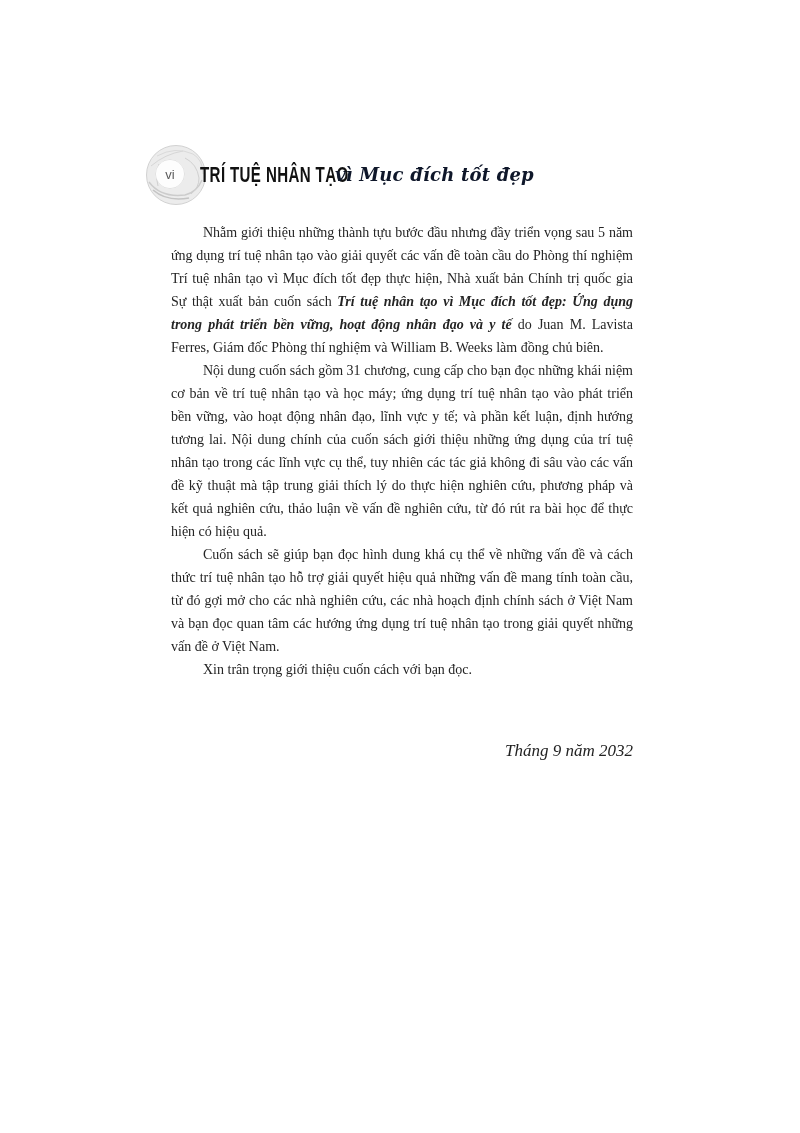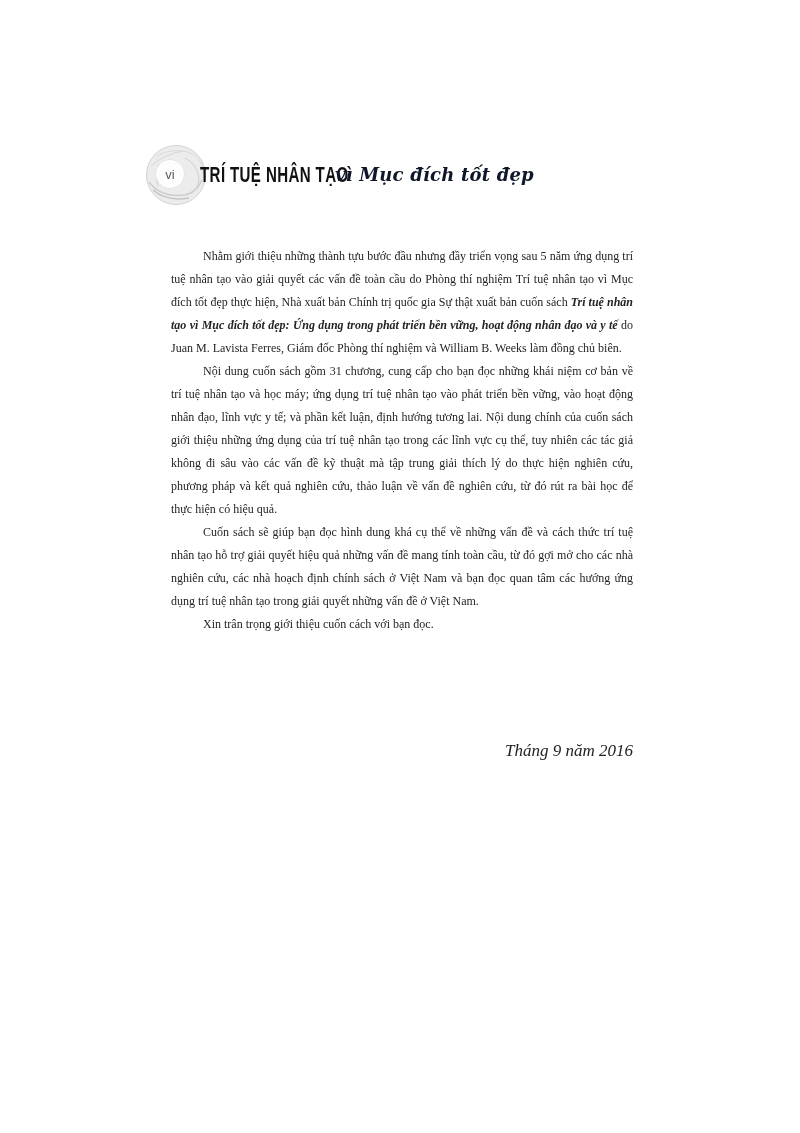--- a/index.html
+++ b/index.html
@@ -75,25 +75,24 @@
     white-space: nowrap;
     letter-spacing: 0.2px;
   }
 
   
   .body-block {
     position: absolute;
     left: 171px;
     top: 221px;
     width: 462px;
-    font-size: 12px;
+    font-size: 14px;
     line-height: 23px;
     text-align: justify;
     text-justify: inter-word;
-    margin-top: 24px;
   }
   .body-block p {
     margin: 0;
     text-indent: 32px;
   }
   .seg-bold-italic {
     font-weight: bold;
     font-style: italic;
   }
 
@@ -151,17 +150,17 @@
 
   <div class="body-block">
     <p><span>Nhằm giới thiệu những thành tựu bước đầu nhưng đầy triển vọng sau 5 năm ứng dụng trí tuệ nhân tạo vào giải quyết các vấn đề toàn cầu do Phòng thí nghiệm Trí tuệ nhân tạo vì Mục đích tốt đẹp thực hiện, Nhà xuất bản Chính trị quốc gia Sự thật xuất bản cuốn sách </span><span class="seg-bold-italic">Trí tuệ nhân tạo vì Mục đích tốt đẹp: Ứng dụng trong phát triển bền vững, hoạt động nhân đạo và y tế</span><span> do Juan M. Lavista Ferres, Giám đốc Phòng thí nghiệm và William B. Weeks làm đồng chủ biên.</span></p>
     <p>Nội dung cuốn sách gồm 31 chương, cung cấp cho bạn đọc những khái niệm cơ bản về trí tuệ nhân tạo và học máy; ứng dụng trí tuệ nhân tạo vào phát triển bền vững, vào hoạt động nhân đạo, lĩnh vực y tế; và phần kết luận, định hướng tương lai. Nội dung chính của cuốn sách giới thiệu những ứng dụng của trí tuệ nhân tạo trong các lĩnh vực cụ thể, tuy nhiên các tác giả không đi sâu vào các vấn đề kỹ thuật mà tập trung giải thích lý do thực hiện nghiên cứu, phương pháp và kết quả nghiên cứu, thảo luận về vấn đề nghiên cứu, từ đó rút ra bài học để thực hiện có hiệu quả.</p>
     <p>Cuốn sách sẽ giúp bạn đọc hình dung khá cụ thể về những vấn đề và cách thức trí tuệ nhân tạo hỗ trợ giải quyết hiệu quả những vấn đề mang tính toàn cầu, từ đó gợi mở cho các nhà nghiên cứu, các nhà hoạch định chính sách ở Việt Nam và bạn đọc quan tâm các hướng ứng dụng trí tuệ nhân tạo trong giải quyết những vấn đề ở Việt Nam.</p>
     <p>Xin trân trọng giới thiệu cuốn cách với bạn đọc.</p>
   </div>
 
   <div class="signature-block">
     <div class="signature-inner">
-      <div class="signature-date">Tháng 9 năm 2016</div>
+      <div class="signature-date">Tháng 9 năm 2032</div>
     </div>
   </div>
 
 </div>
 
 </body></html>

